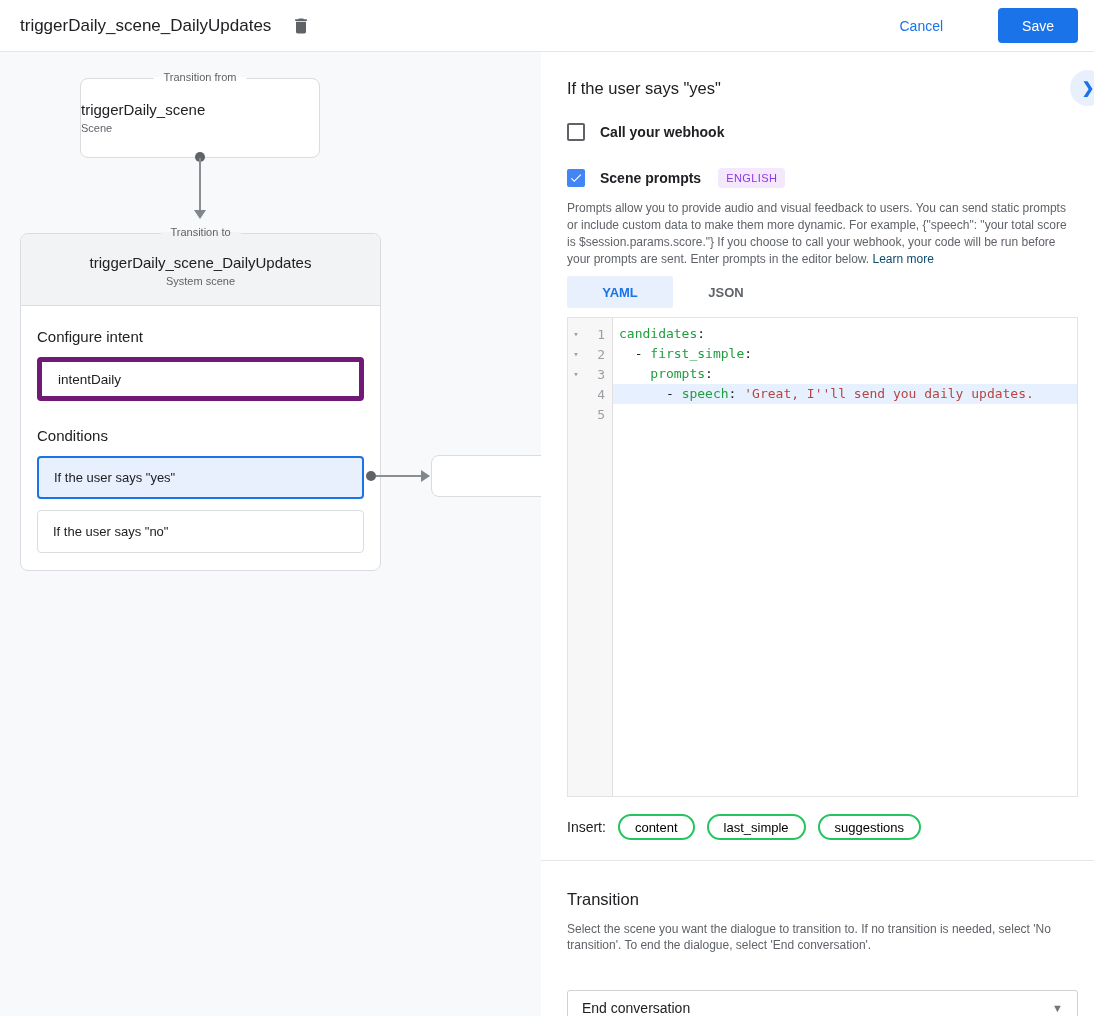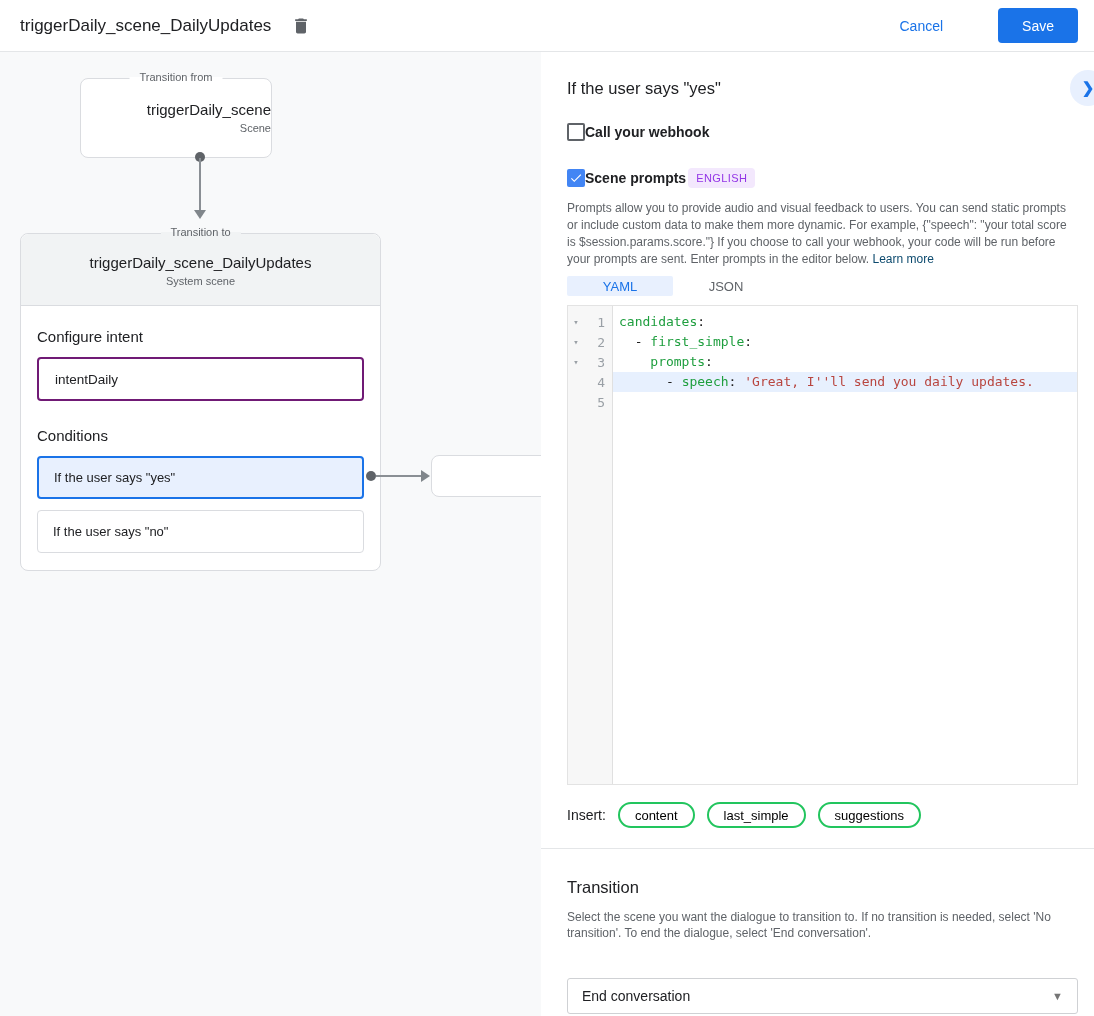--- a/index.html
+++ b/index.html
@@ -23,33 +23,33 @@
   .content { display:flex; height:964px; }
   .canvas { position:relative; width:541px; background:#f8f9fa; overflow:hidden; flex:none; }
   .panel { position:relative; flex:1; background:#fff; padding:0 16px 0 26px; }
 
   
   .node { position:absolute; background:#fff; border:1px solid #dadce0; border-radius:8px; }
   .legend { position:absolute; top:-8px; left:50%; transform:translateX(-50%);
             font-size:11px; color:#5f6368; padding:0 10px; white-space:nowrap;
             background:linear-gradient(to bottom,#f8f9fa 0 50%,#ffffff 50% 100%); }
   .legend-gray { background:linear-gradient(to bottom,#f8f9fa 0 50%,#f1f3f4 50% 100%); }
-  .from-node { left:80px; top:26px; width:192px; height:80px; text-align:right; }
+  .from-node { left:80px; top:26px; width:240px; height:80px; text-align:left; }
   .node-title { font-size:15px; color:#202124; }
   .node-sub { font-size:11px; color:#5f6368; margin-top:4px; }
   .from-node .node-title { margin-top:22px; }
 
   .to-node { left:20px; top:181px; width:361px; height:338px; }
   .node-head { height:72px; background:#f1f3f4; border-bottom:1px solid #dadce0;
                border-radius:8px 8px 0 0; text-align:center; }
   .node-head .node-title { padding-top:20px; }
   .node-body { padding:14px 16px 16px; }
   .sec-label { font-size:15px; color:#202124; margin:8px 0 12px; }
   .sec-label.second { margin-top:26px; }
-  .intent-box { height:44px; border:2px solid #701a75; border-radius:4px; display:flex;
+  .intent-box { height:44px; border:5px solid #701a75; border-radius:4px; display:flex;
                 align-items:center; padding:0 16px; font-size:13.5px; color:#202124; background:#fff; }
   .cond { height:43px; border:1px solid #dadce0; border-radius:4px; display:flex; align-items:center;
           padding:0 15px; font-size:13px; color:#202124; background:#fff; margin-bottom:11px; cursor:pointer; }
   .cond-selected { background:#e8f0fe; border:2px solid #1a73e8; }
 
   
   .dot { position:absolute; width:10px; height:10px; border-radius:50%; background:#5f6368; }
   .dot-v { left:195px; top:100px; }
   .line-v { position:absolute; left:199px; top:106px; width:2px; height:52px; background:#8a8f94; }
   .arrow-down { position:absolute; left:194px; top:158px; width:0; height:0;
@@ -61,35 +61,35 @@
                  border-top:6px solid transparent; border-bottom:6px solid transparent;
                  border-left:9px solid #80868b; }
   .target-box { position:absolute; left:431px; top:403px; width:130px; height:42px;
                 background:#fff; border:1px solid #dadce0; border-radius:8px; }
 
   
   .panel-title { font-size:16.5px; font-weight:400; color:#202124; margin-top:27px; }
   .expand-btn { position:absolute; right:-12px; top:18px; width:36px; height:36px; border-radius:50%;
                 background:#e8f0fe; border:none; cursor:pointer; display:flex; align-items:center;
                 justify-content:center; color:#1a73e8; font-size:15px; font-weight:700; }
-  .check-row { display:flex; align-items:center; }
+  .check-row { display:flex; align-items:center; gap:15px; }
   .row-webhook { margin-top:25px; }
   .row-prompts { margin-top:27px; }
   .cbox { width:18px; height:18px; border-radius:2px; flex:none; }
   .cbox-off { border:2px solid #5f6368; background:#fff; }
   .cbox-on { background:#4285f4; display:flex; align-items:center; justify-content:center; }
   .check-label { font-size:14px; font-weight:700; color:#202124; }
   .lang-badge { margin-left:2px; background:#f3e8fd; color:#9334e6; font-size:11px; font-weight:500;
                 letter-spacing:.4px; padding:4px 8px; border-radius:4px; }
   .desc { margin-top:12px; font-size:12px; line-height:17px; color:#5f6368; max-width:528px; }
   .link { color:#0c4a6e; cursor:pointer; text-decoration:none; }
 
   .tabs { display:flex; margin-top:8px; }
-  .tab { width:106px; height:20px; display:flex; align-items:center; justify-content:center;
-         font-size:13px; font-weight:400; color:#5f6368; cursor:pointer; border-radius:2px; }
+  .tab { width:106px; height:32px; display:flex; align-items:center; justify-content:center;
+         font-size:13px; font-weight:700; color:#5f6368; cursor:pointer; border-radius:2px; }
   .tab-active { background:#e8f0fe; color:#1a73e8; }
 
   
   .editor { margin-top:9px; height:480px; border:1px solid #e3e3e3; display:flex;
             font-family:"DejaVu Sans Mono", monospace; font-size:13px; background:#fff; overflow:hidden; }
   .gutter { width:45px; flex:none; background:#f7f7f7; border-right:1px solid #e0e0e0; padding-top:6px; }
   .gut-row { height:20px; display:flex; align-items:center; }
   .fold { width:16px; text-align:center; color:#9aa0a6; font-size:9px; cursor:pointer; }
   .lnum { flex:1; text-align:right; padding-right:7px; color:#9aa0a6; }
   .code-col { flex:1; padding-top:6px; overflow:hidden; }

